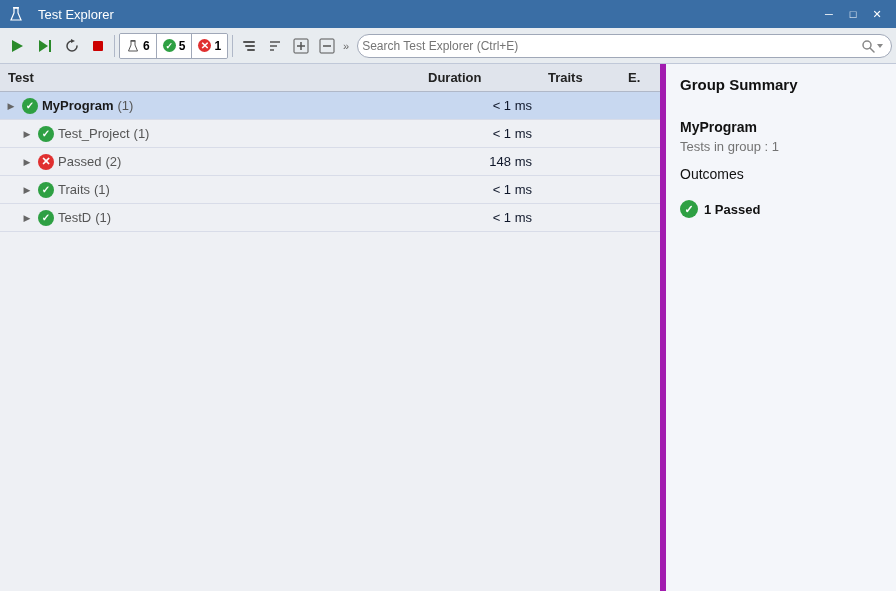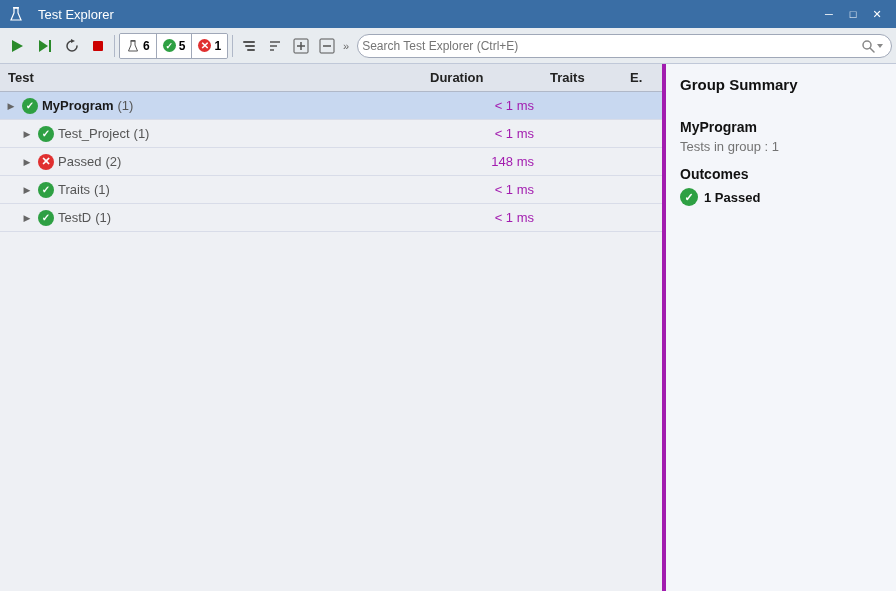--- a/index.html
+++ b/index.html
@@ -83,21 +83,21 @@
     
     .main-layout {
       display: flex;
       height: calc(591px - 28px - 36px);
     }
 
     
     .test-panel {
       flex: 1;
       background: #eef0f4;
-      border-right: 4px solid #a21caf;
+      border-right: 6px solid #a21caf;
       display: flex;
       flex-direction: column;
       overflow: hidden;
     }
 
     
     .column-headers {
       display: flex;
       background: #e0e4ec;
       border-bottom: 1px solid #b0b8c8;
@@ -113,21 +113,21 @@
     .test-list { overflow-y: auto; flex: 1; }
     .test-row {
       display: flex;
       align-items: center;
       height: 28px;
       border-bottom: 1px solid #d8dce8;
       cursor: pointer;
     }
     .test-row.selected { background: #c8d8f0; }
     .row-test { flex: 1; padding: 0 4px; display: flex; align-items: center; gap: 4px; }
-    .row-duration { width: 120px; padding: 0 8px; color: #a21caf; text-align: right; }
+    .row-duration { width: 120px; padding: 0 8px; color: #0f172a; text-align: right; }
     .row-traits { width: 80px; padding: 0 8px; }
     .row-e { width: 40px; padding: 0 8px; }
 
     .expand-arrow {
       width: 14px; height: 14px;
       display: flex; align-items: center; justify-content: center;
       color: #666;
       font-size: 9px;
       cursor: pointer;
     }
@@ -178,23 +178,23 @@
       color: #111;
       margin-bottom: 4px;
     }
     .summary-row {
       font-size: 13px;
       color: #737373;
       margin-bottom: 12px;
     }
     .summary-section-title {
       font-size: 14px;
-      font-weight: 700;
+      font-weight: 400;
       color: #111;
-      margin-bottom: 6px;
+      margin-bottom: 18px;
     }
     .outcome-row {
       display: flex;
       align-items: center;
       gap: 6px;
       font-size: 13px;
       color: #111;
       font-weight: 600;
     }
 

